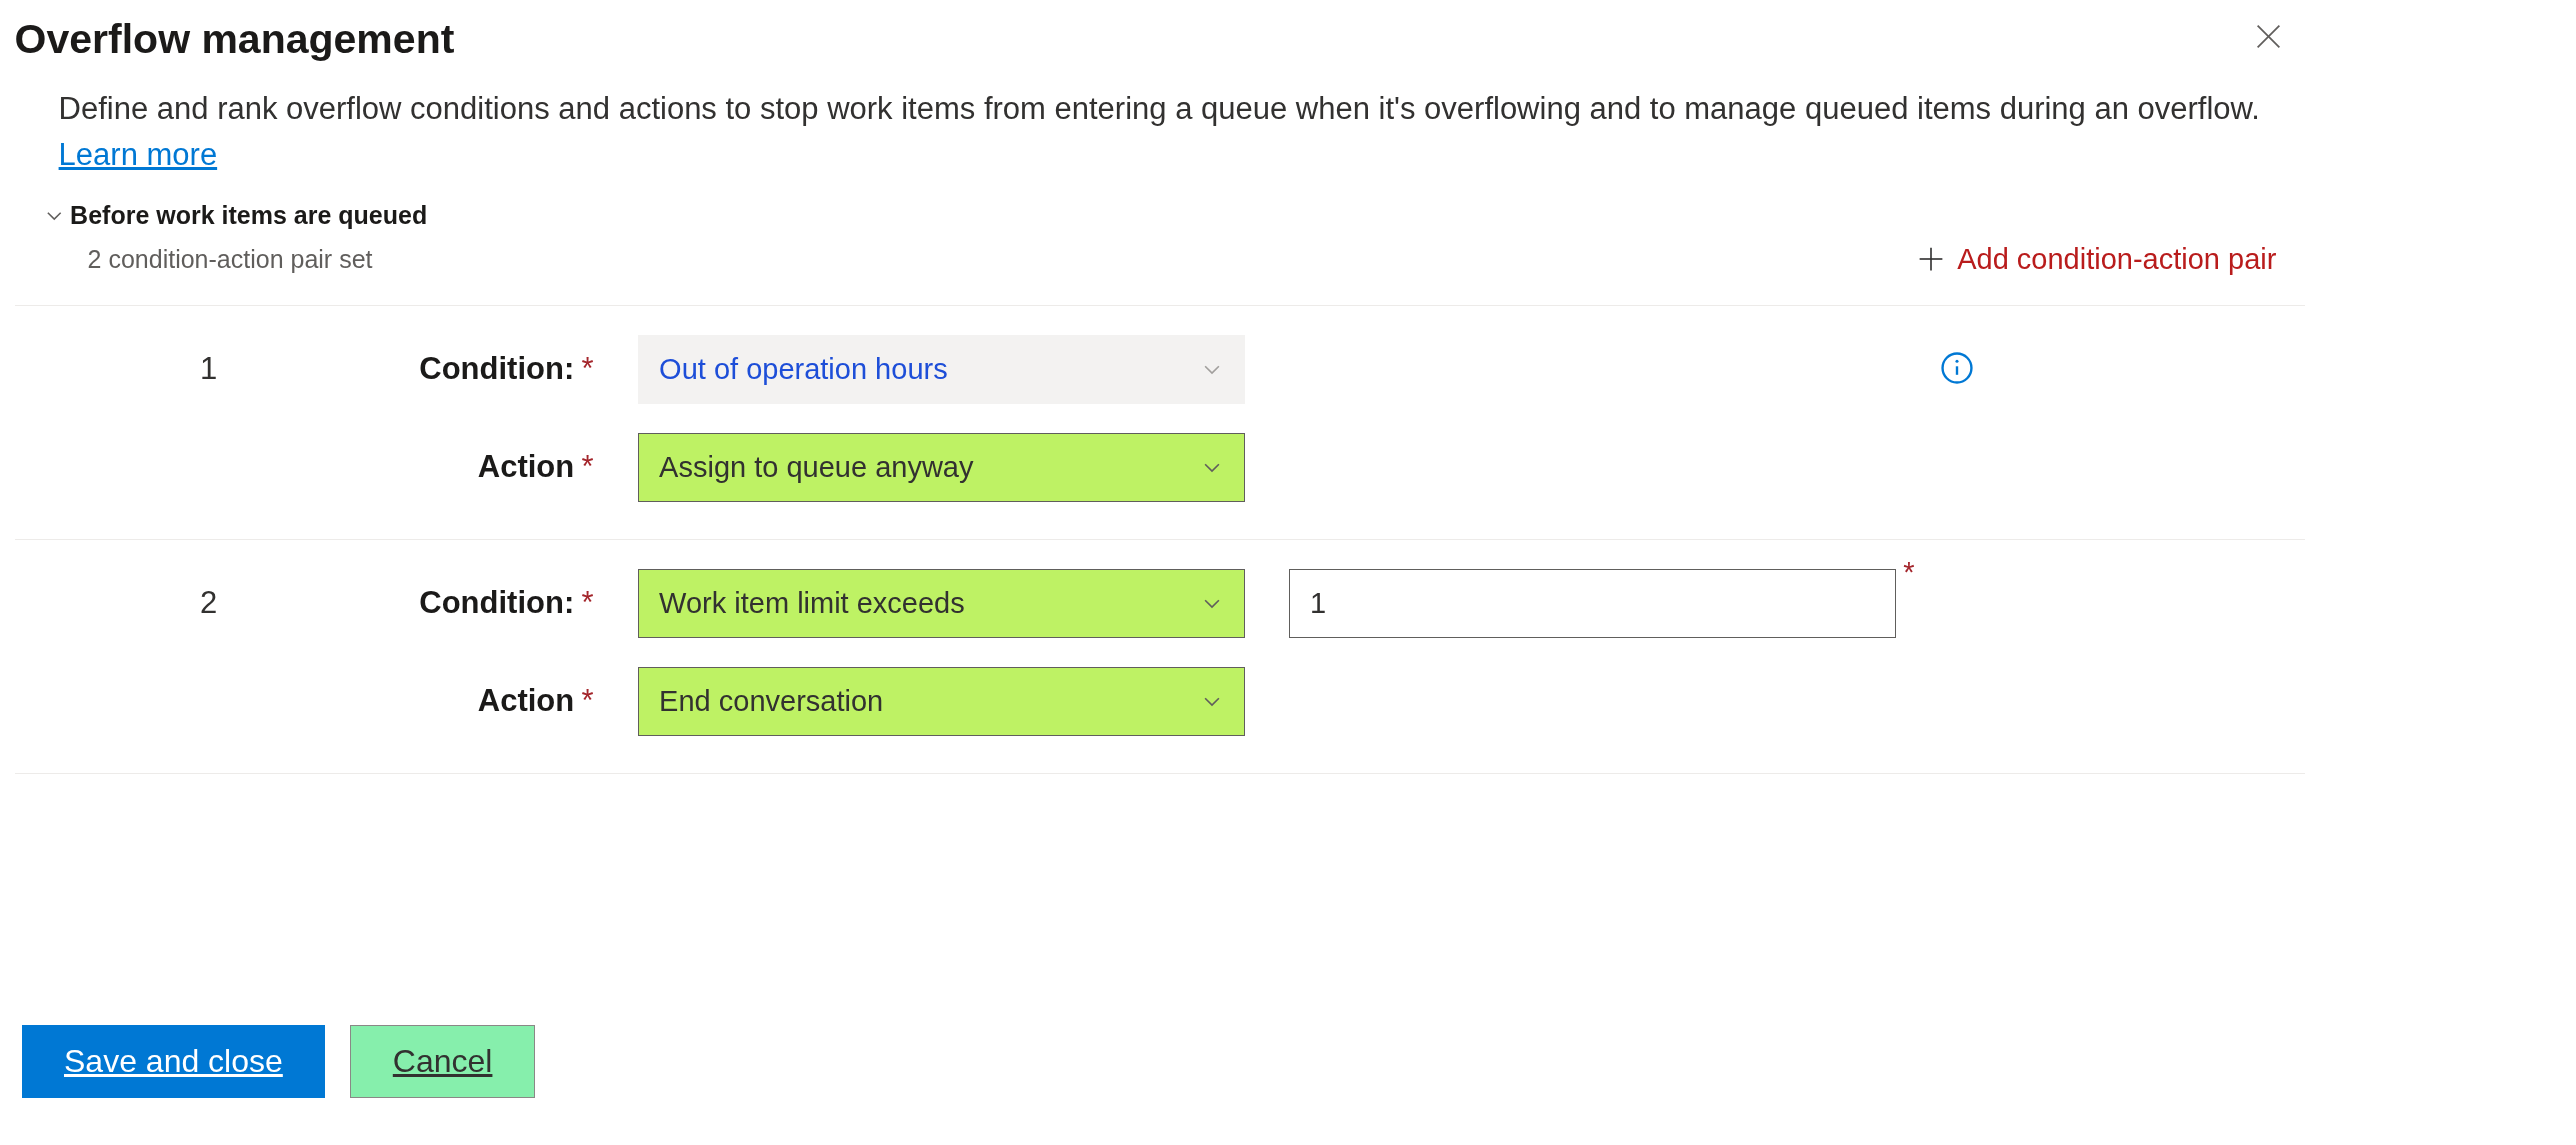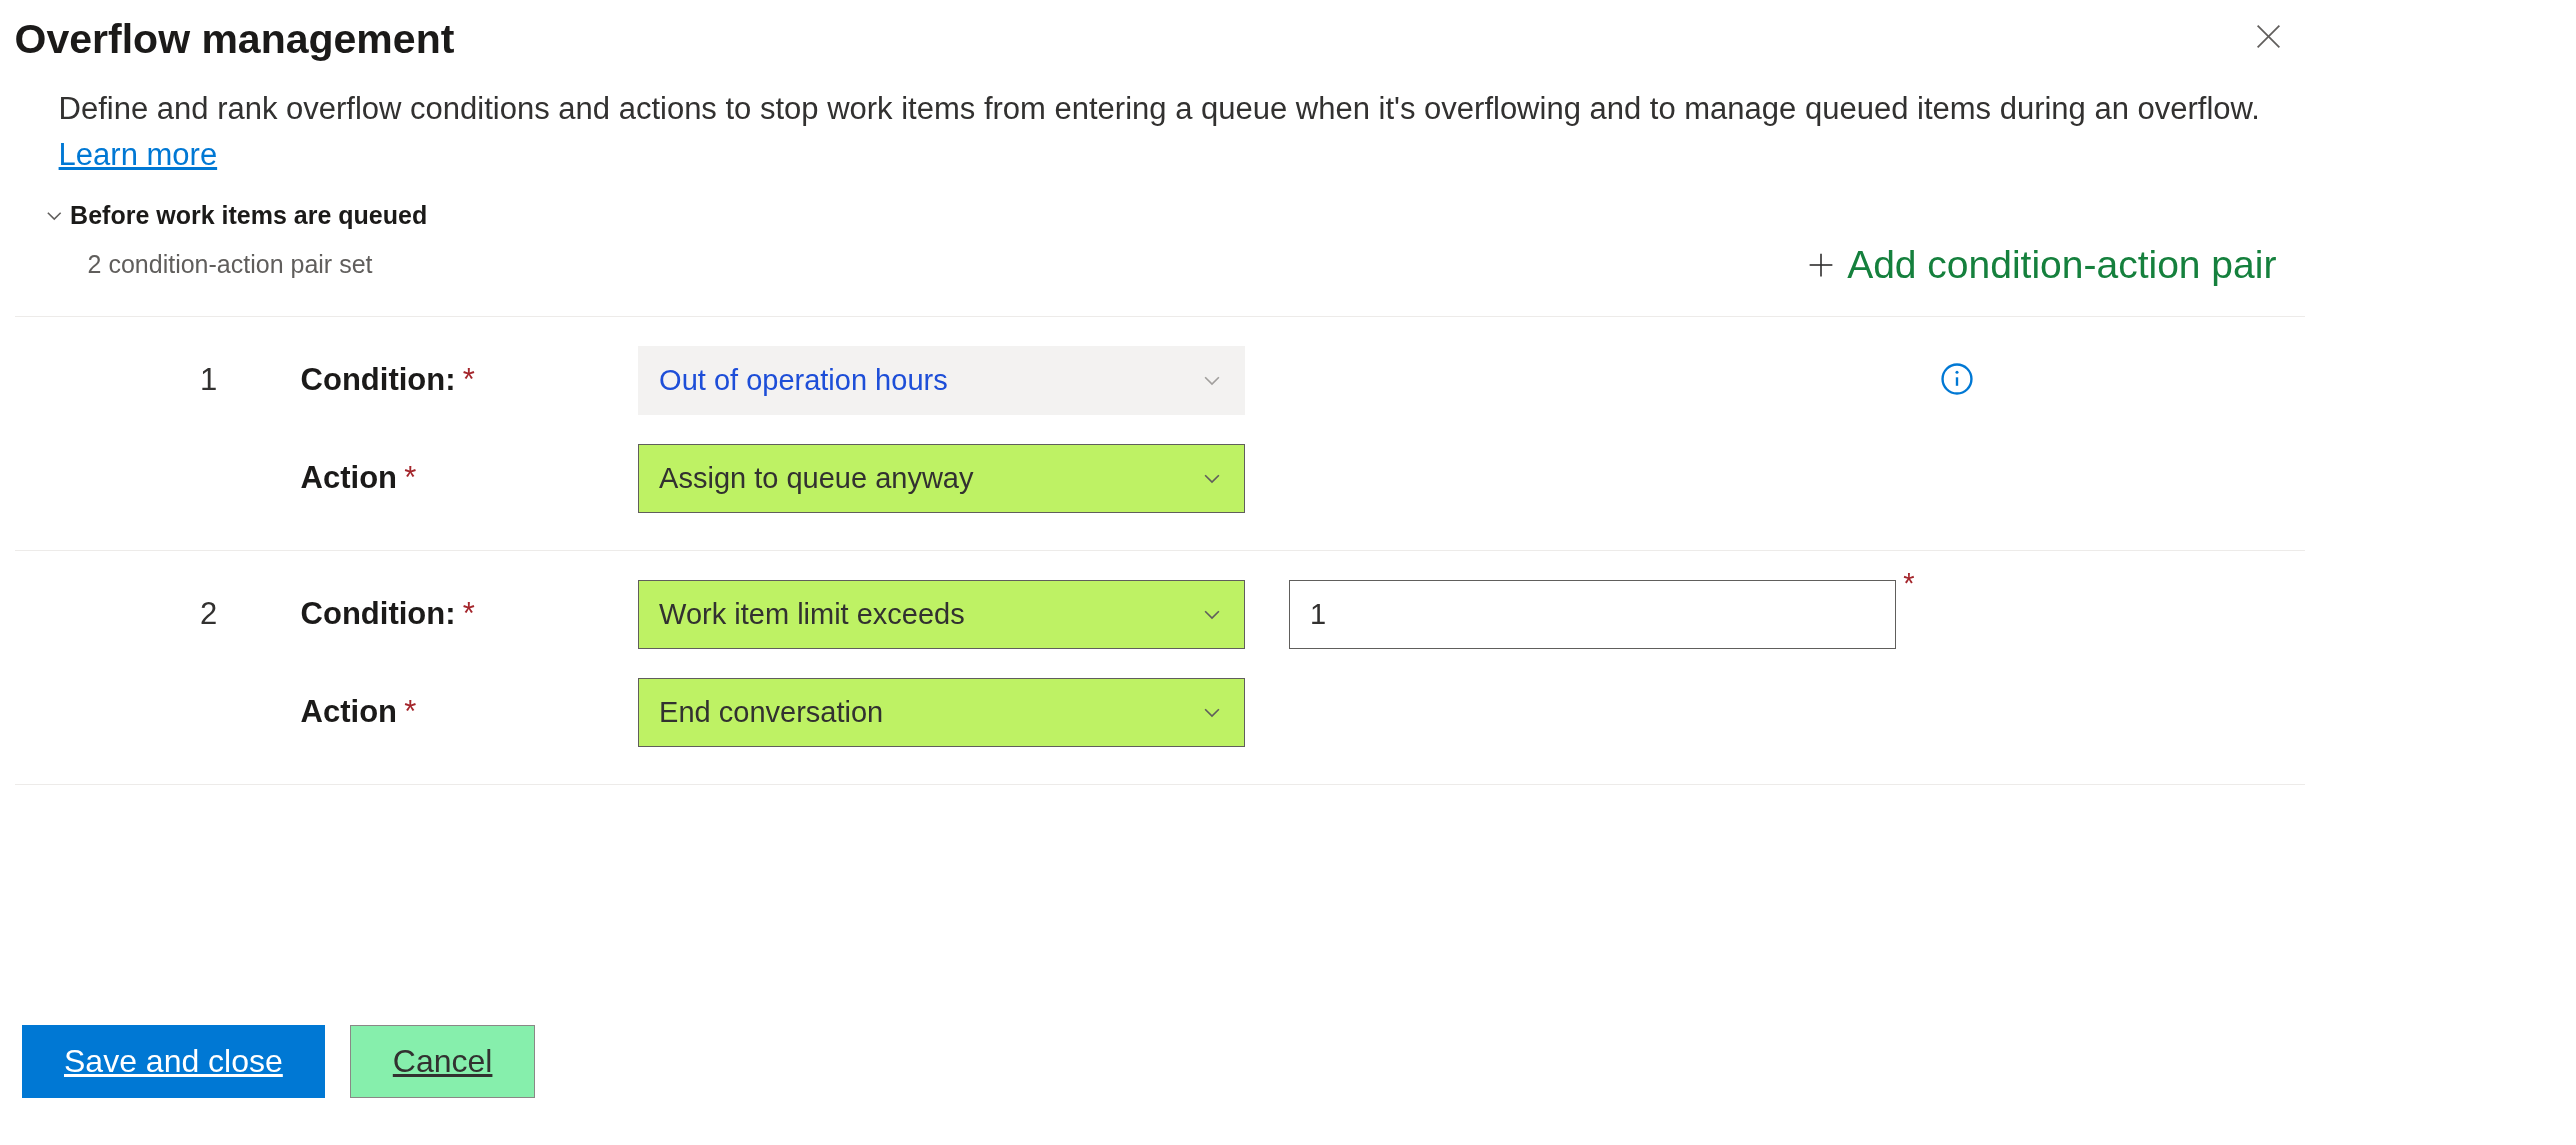--- a/index.html
+++ b/index.html
@@ -70,22 +70,22 @@
     padding-right: 29px;
   }
   .section-subtitle {
     font-size: 25px;
     color: #605e5c;
   }
   .add-pair-btn {
     display: flex;
     align-items: center;
     gap: 13px;
-    font-size: 39px;
-    color: #15803d;
+    font-size: 29px;
+    color: #b91c1c;
     cursor: pointer;
   }
   .plus-icon {
     width: 26px;
     height: 26px;
   }
   .divider {
     border: none;
     border-top: 1.5px solid #edebe9;
     margin: 29px 0 0 0;
@@ -100,20 +100,21 @@
   .pair-index {
     text-align: center;
     font-size: 31px;
     color: #323130;
     padding-left: 146px;
   }
   .field-label {
     font-size: 31px;
     font-weight: 600;
     color: #1b1a19;
+    text-align: right;
   }
   .req {
     color: #a4262c;
     font-weight: 400;
     margin-left: 7.3px;
   }
   .dropdown {
     display: flex;
     align-items: center;
     justify-content: space-between;

